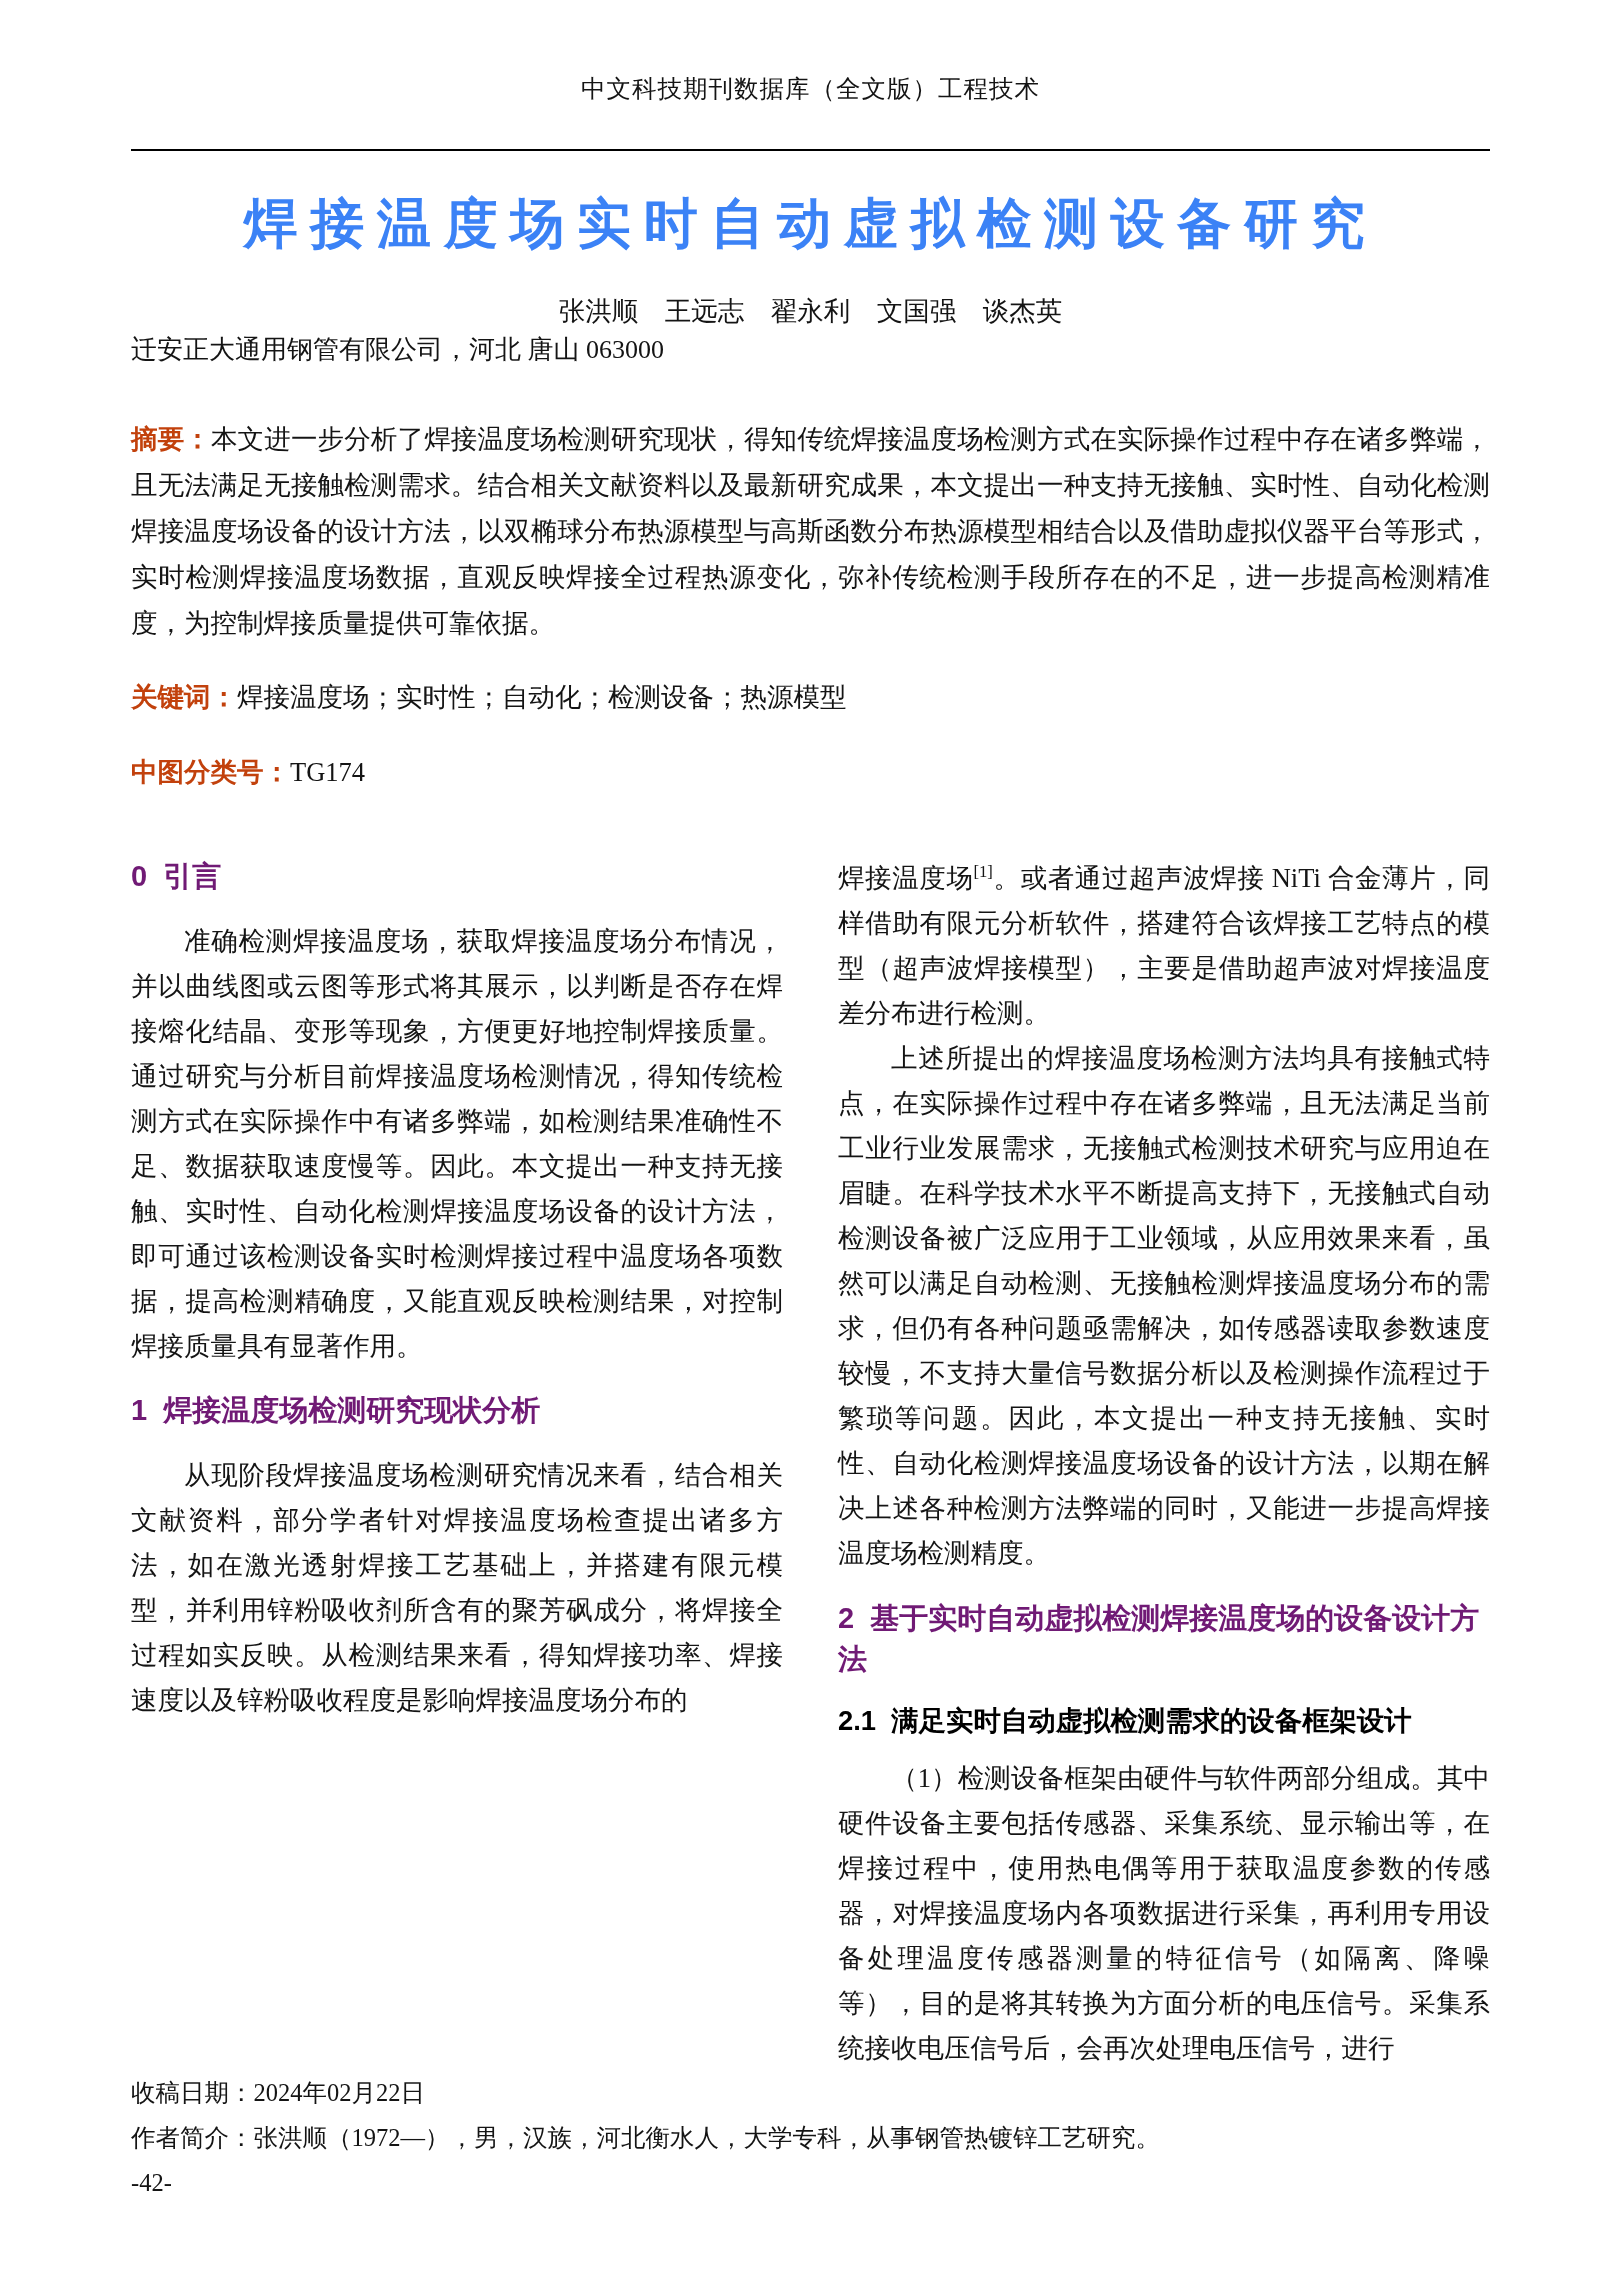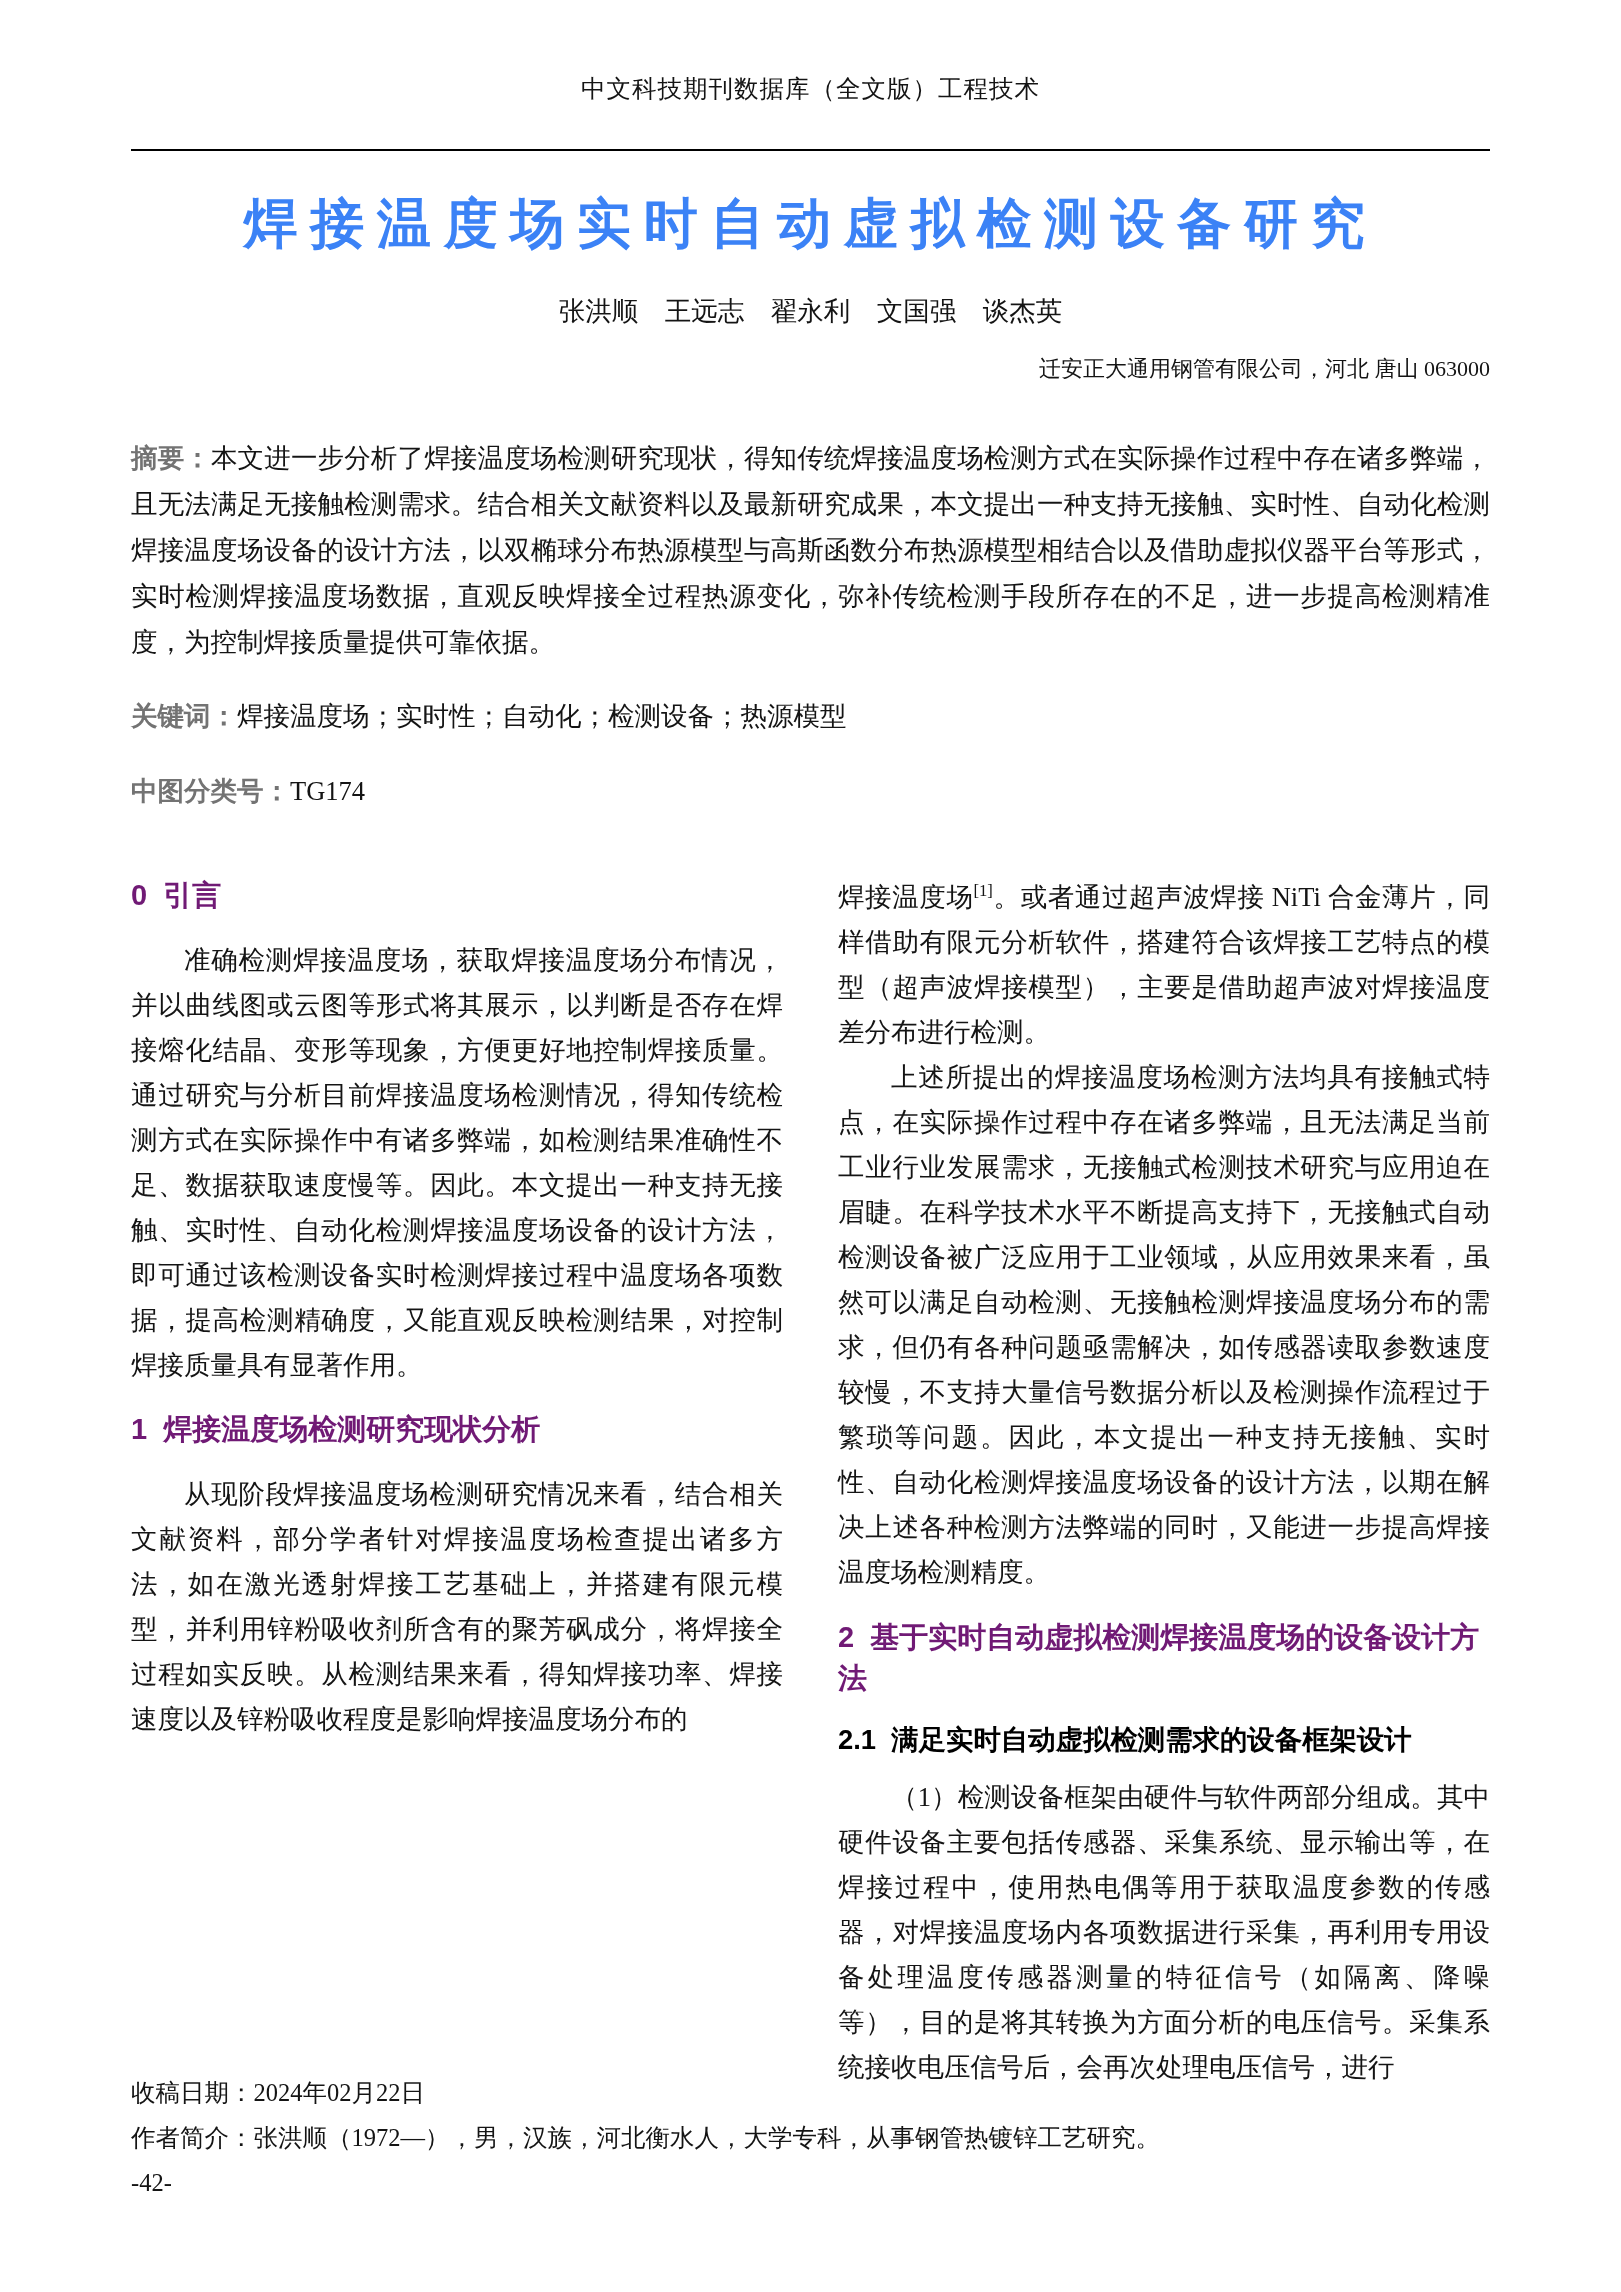--- a/index.html
+++ b/index.html
@@ -42,42 +42,42 @@
     color: #3b82f6;
     white-space: pre-wrap;
   }
   .authors-line {
     margin-top: 39px;
     text-align: center;
     font-size: 26.5px;
     line-height: 35px;
   }
   .affiliation-line {
-    margin-top: 22px;
-    text-align: right;
-    font-size: 22px;
+    margin-top: 3px;
+    text-align: left;
+    font-size: 26px;
     line-height: 35px;
   }
   .meta-block {
     margin-top: 49px;
   }
   .abstract-par {
     font-size: 26.5px;
     line-height: 46px;
     text-align: justify;
   }
   .meta-line {
     font-size: 26.5px;
     line-height: 49px;
     text-align: justify;
   }
   .meta-label {
     font-family: "Liberation Sans", "DejaVu Sans", sans-serif;
     font-weight: bold;
-    color: #737373;
+    color: #c2410c;
   }
   .columns {
     margin-top: 59px;
     display: flex;
     gap: 55px;
   }
   .col {
     width: 652px;
     flex: 0 0 652px;
   }

